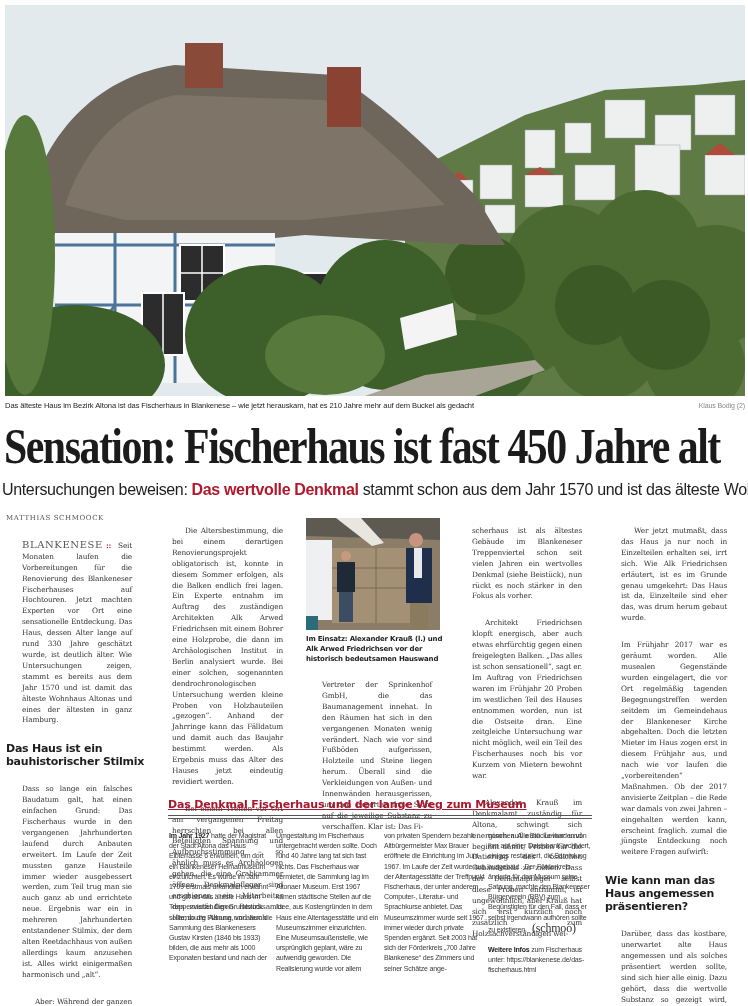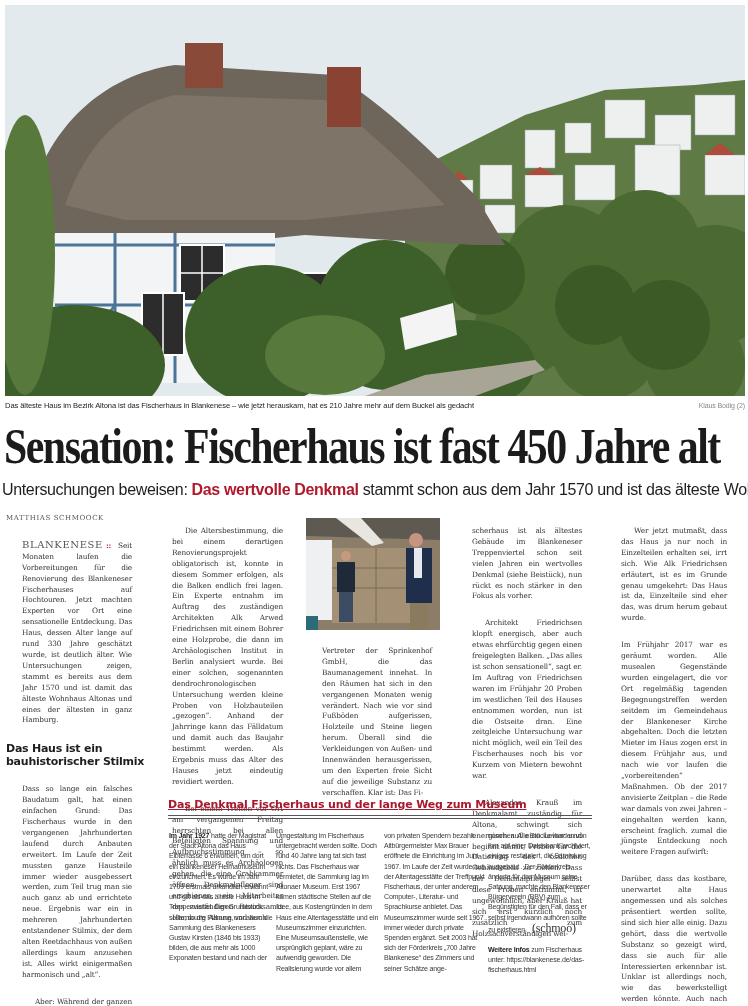--- a/index.html
+++ b/index.html
@@ -223,32 +223,34 @@
       <rect x="31" y="44" width="18" height="30" fill="#1e2a38"></rect>
       <rect x="33" y="74" width="14" height="30" fill="#3b4c63"></rect>
 
       <circle cx="110" cy="22" r="7" fill="#c69480"></circle>
       <rect x="100" y="30" width="26" height="55" fill="#1f2e4a"></rect>
       <rect x="108" y="30" width="8" height="30" fill="#e6e9ee"></rect>
       <rect x="104" y="85" width="18" height="27" fill="#8a7a5e"></rect>
       <rect x="0" y="98" width="12" height="14" fill="#2e6b7a"></rect>
     </svg>
   </div>
+  <div class="inline-caption">Im Einsatz: Alexander Krauß (l.) und Alk Arwed Friedrichsen vor der historisch bedeutsamen Hauswand</div>
   <p>Vertreter der Sprinkenhof GmbH, die das Baumanagement innehat. In den Räumen hat sich in den vergangenen Monaten wenig verändert. Nach wie vor sind Fußböden aufgerissen, Holzteile und Steine liegen herum. Überall sind die Verkleidungen von Außen- und Innenwänden herausgerissen, um den Experten freie Sicht auf die jeweilige Substanz zu verschaffen. Klar ist: Das Fi-</p>
 </div>
 
 <div class="col col4">
   <p>scherhaus ist als ältestes Gebäude im Blankeneser Treppenviertel schon seit vielen Jahren ein wertvolles Denkmal (siehe Beistück), nun rückt es noch stärker in den Fokus als vorher.</p>
   <p class="indent">Architekt Friedrichsen klopft energisch, aber auch etwas ehrfürchtig gegen einen freigelegten Balken. „Das alles ist schon sensationell“, sagt er. Im Auftrag von Friedrichsen waren im Frühjahr 20 Proben im westlichen Teil des Hauses entnommen worden, nun ist die Ostseite dran. Eine zeitgleiche Untersuchung war nicht möglich, weil ein Teil des Fischerhauses noch bis vor Kurzem von Mietern bewohnt war.</p>
   <p class="indent">Alexander Krauß im Denkmalamt zuständig für Altona, schwingt sich energisch auf eine Leiter und beginnt damit, Proben für die Datierung des östlichen Gebäudeteils zu ziehen. Dass der Denkmalpfleger selbst diese Proben entnimmt, ist ungewöhnlich, aber Krauß hat sich erst kürzlich noch zusätzlich zum Holzsachverständigen wei-</p>
 </div>
 
 <div class="col col5">
   <p class="indent">Wer jetzt mutmaßt, dass das Haus ja nur noch in Einzelteilen erhalten sei, irrt sich. Wie Alk Friedrichsen erläutert, ist es im Grunde genau umgekehrt: Das Haus ist da, Einzelteile sind eher das, was drum herum gebaut wurde.</p>
   <p>Im Frühjahr 2017 war es geräumt worden. Alle musealen Gegenstände wurden eingelagert, die vor Ort regelmäßig tagenden Begegnungstreffen werden seitdem im Gemeindehaus der Blankeneser Kirche abgehalten. Doch die letzten Mieter im Haus zogen erst in diesem Frühjahr aus, und nach wie vor laufen die „vorbereitenden“ Maßnahmen. Ob der 2017 anvisierte Zeitplan – die Rede war damals von zwei Jahren – eingehalten werden kann, erscheint fraglich. zumal die jüngste Entdeckung noch weitere Fragen aufwirft:</p>
+  <h3 class="subhead">Wie kann man das Haus angemessen präsentieren?</h3>
   <p>Darüber, dass das kostbare, unerwartet alte Haus angemessen und als solches präsentiert werden sollte, sind sich hier alle einig. Dazu gehört, dass die wertvolle Substanz so gezeigt wird, dass sie auch für alle Interessierten erkennbar ist. Unklar ist allerdings noch, wie das bewerkstelligt werden könnte. Auch nach Abschluss der Umgestaltung soll die Kombination aus Museumsbereich und Begegnungsstätte erhalten bleiben, auch die Mieter sollen hier wieder einziehen können. Es sei noch zu früh, diese Fragen zu beantworten, sagt Alk Friedrichsen. Sein Credo, zu dem alle zustimmend nicken: „Das Haus hat Potenzial. Wir wollen es nicht umkrempeln, wir wollen es aufpolieren.“ Klingt nach einem guten Plan.</p>
 </div>
 
 <h2 class="box-title">Das Denkmal Fischerhaus und der lange Weg zum Museum</h2>
 <div class="box-rule"></div>
 
 <div class="box-col bc1">
   <p><b>Im Jahr 1927</b><span> hatte der Magistrat der Stadt Altona das Haus Elbterrasse 6 erworben, um dort ein Blankeneser Heimatmuseum einzurichten. Es wurde im Jahr 1709 erstmals urkundlich erwähnt und gilt als das älteste Haus im Treppenviertel. Den Grundstock sollte, so die Planung, vor allem die Sammlung des Blankenesers Gustav Kirsten (1846 bis 1933) bilden, die aus mehr als 1000 Exponaten bestand und nach der</span></p>
 </div>
 <div class="box-col bc2">

